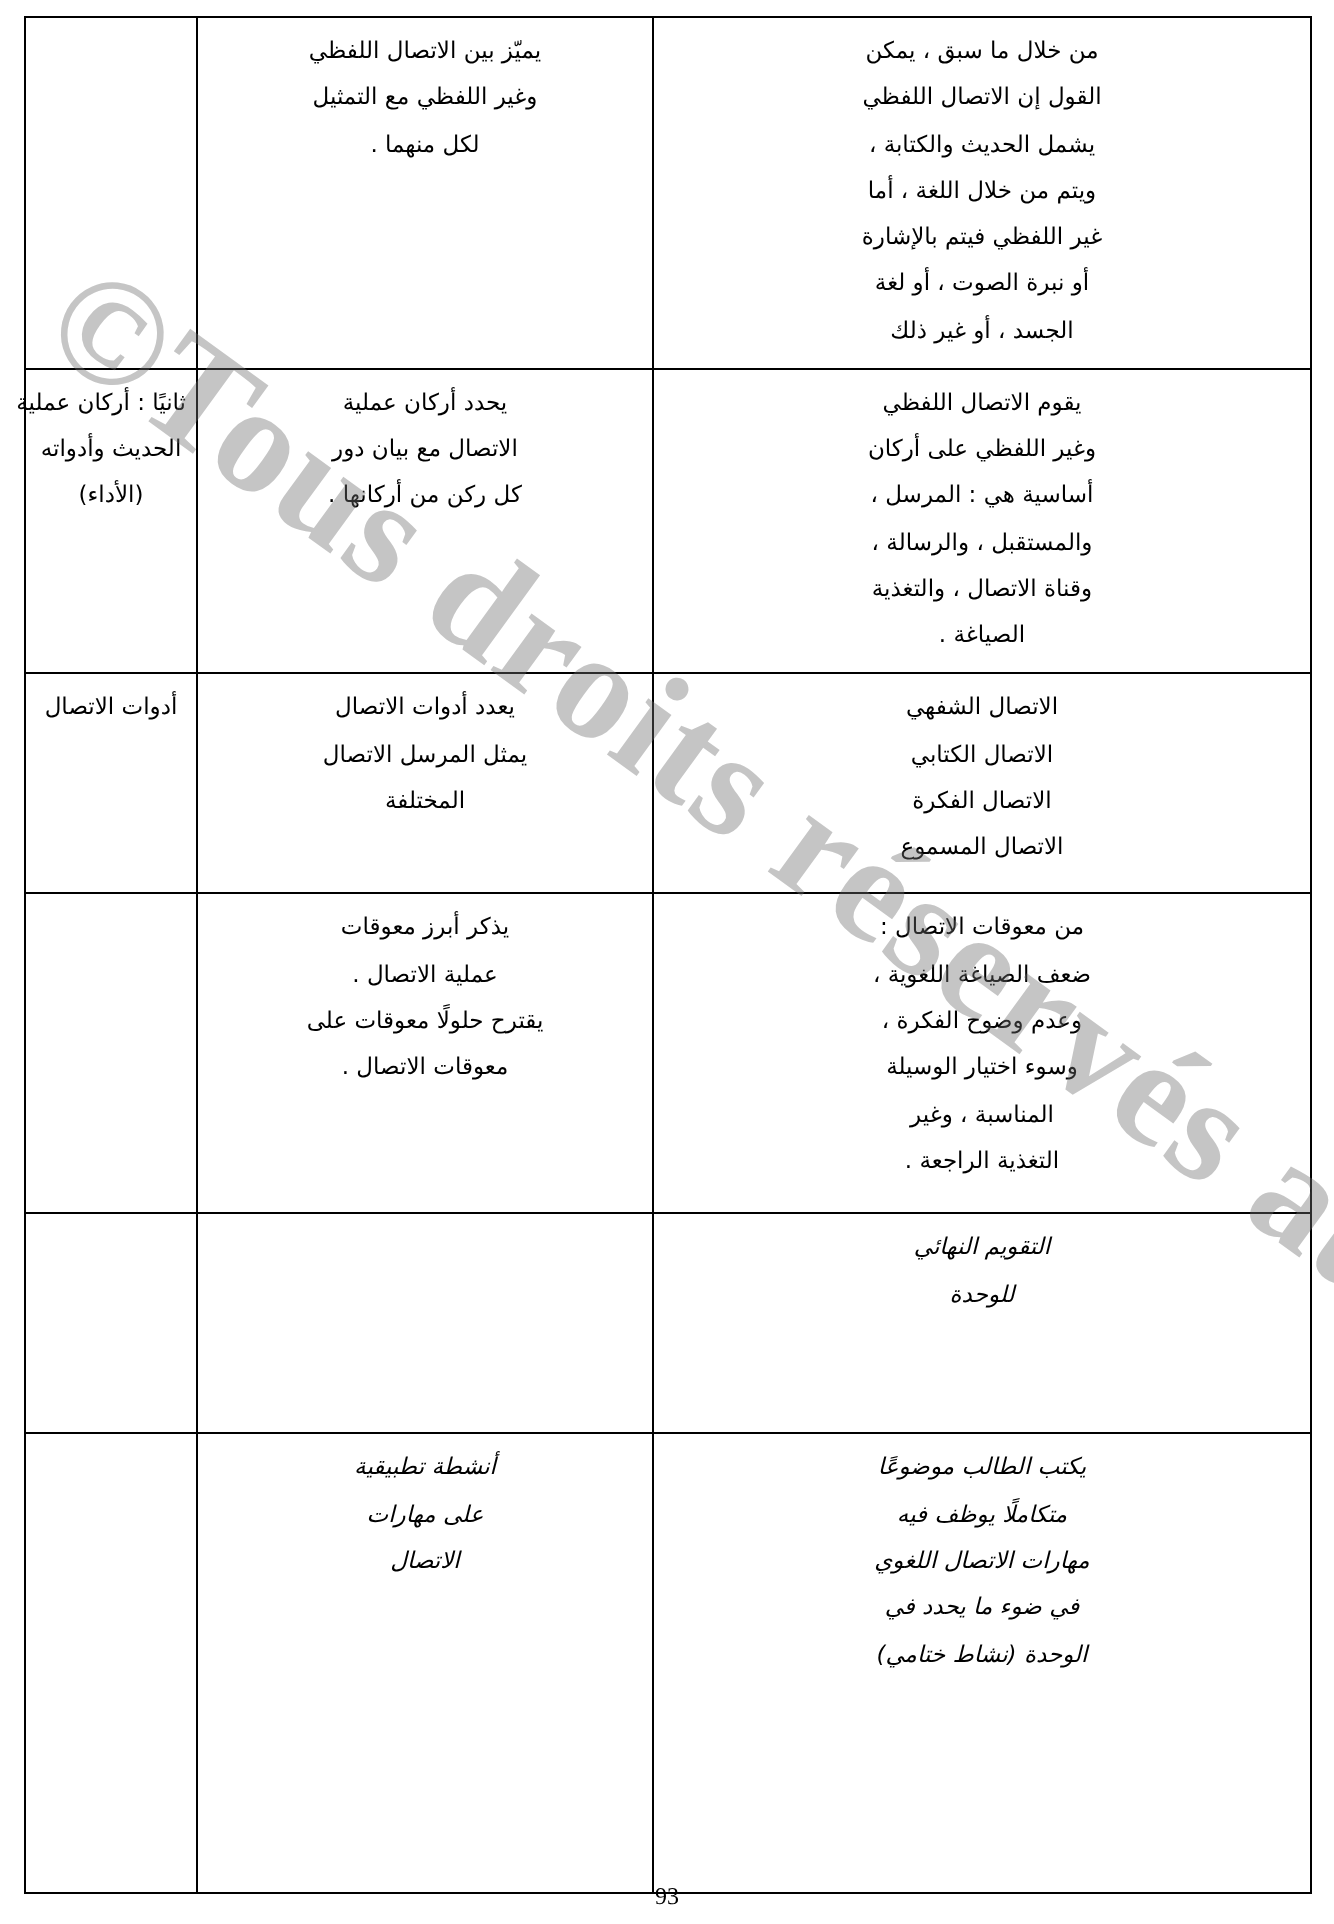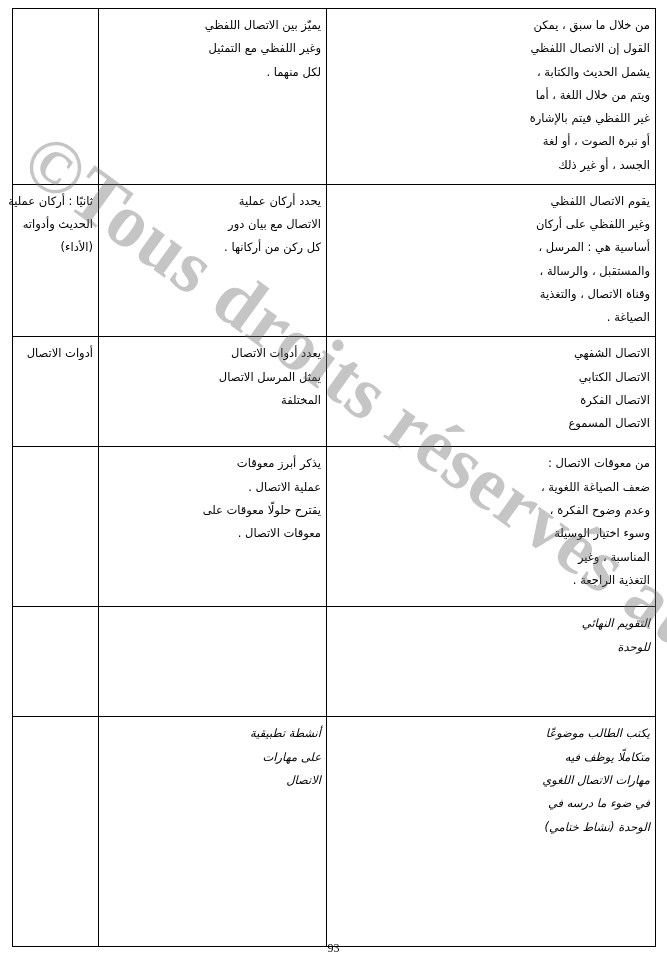--- a/index.html
+++ b/index.html
@@ -43,20 +43,21 @@
   }
 
   .col-a { width: 329px; }
   .col-b { width: 228px; }
   .col-c { width: 86px; }
 
   .cell-lines p {
     margin: 0 0 2px 0;
     padding: 0;
     white-space: nowrap;
+    text-align: center;
   }
 
   .tall-1 { height: 160px; }
   .tall-2 { height: 140px; }
   .tall-3 { height: 110px; }
   .tall-4 { height: 160px; }
   .tall-5 { height: 110px; }
   .tall-6 { height: 230px; }
 
   .center-mid {
@@ -194,21 +195,21 @@
         </td>
         <td class="cell-lines"></td>
         <td class="cell-lines"></td>
       </tr>
 
       <tr class="tall-6">
         <td class="cell-lines center-mid">
           <p>يكتب الطالب موضوعًا</p>
           <p>متكاملًا يوظف فيه</p>
           <p>مهارات الاتصال اللغوي</p>
-          <p>في ضوء ما درسه في</p>
+          <p>في ضوء ما يحدد في</p>
           <p>الوحدة (نشاط ختامي)</p>
         </td>
         <td class="cell-lines center-mid">
           <p>أنشطة تطبيقية</p>
           <p>على مهارات</p>
           <p>الاتصال</p>
         </td>
         <td class="cell-lines"></td>
       </tr>
 

